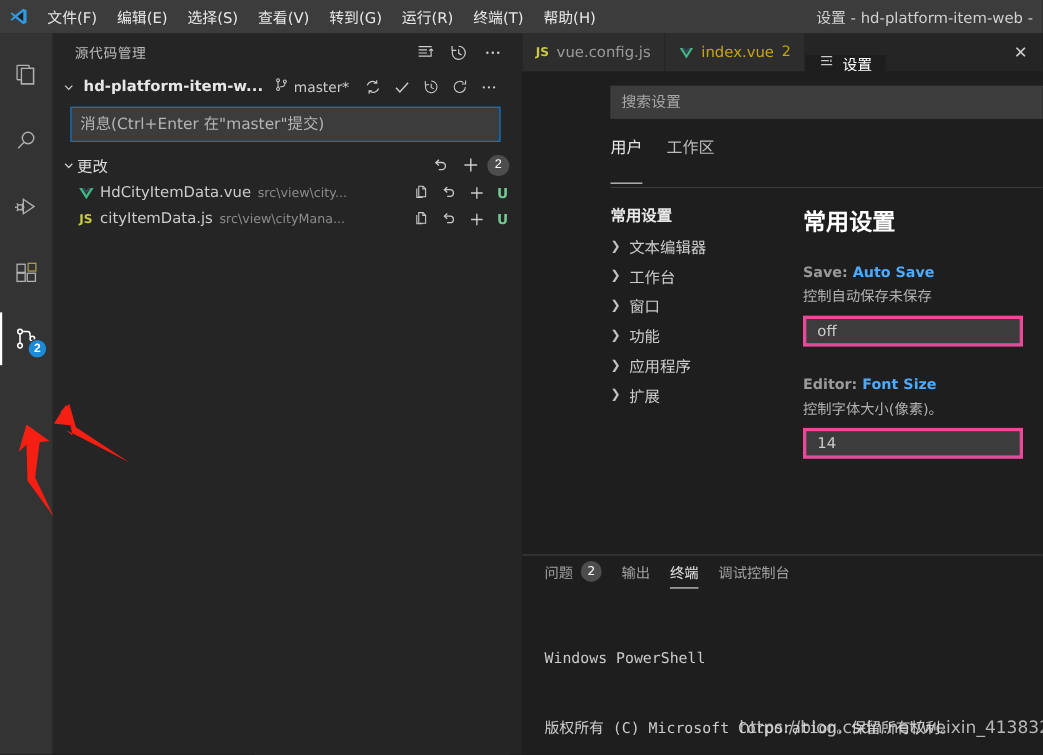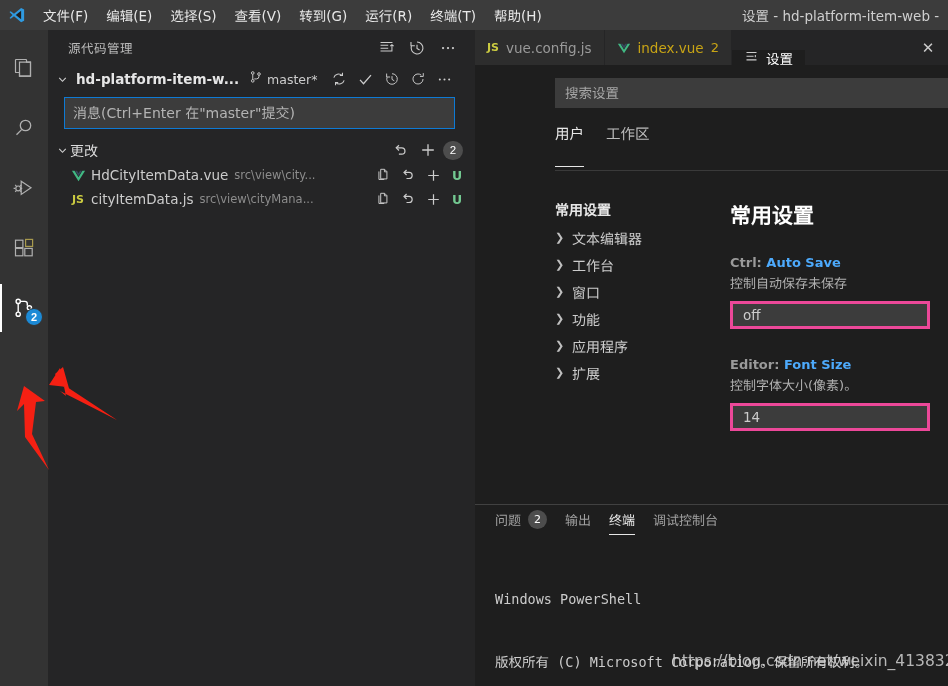--- a/index.html
+++ b/index.html
@@ -145,21 +145,21 @@
   .search-box::placeholder { color: #a6a6a6; opacity: 1; }
 
   .set-tabs { margin: 14px 0 0 80px; display: flex; align-items: flex-end; gap: 22px; position: relative;}
   .set-tab {
     font-size: 14.5px; color: #bbbbbb; padding-bottom: 23px; cursor: pointer;
     border-bottom: 1px solid transparent; font-family: "DejaVu Sans","Liberation Sans",sans-serif;
   }
   .set-tab.active { color: #e7e7e7; border-bottom: 1px solid #e7e7e7; }
   .set-divider { position: absolute; left: 80px; right: 0; top: 105px; height: 1px; background: #3a3a3a; }
 
-  .set-cols { display: flex; margin-top: 32px; }
+  .set-cols { display: flex; margin-top: 18px; }
   .set-toc { width: 248px; padding-left: 80px; }
   .toc-head {
     font-size: 14px; font-weight: bold; color: #e8e8e8; margin-bottom: 5px;
     font-family: "DejaVu Sans","Liberation Sans",sans-serif;
   }
   .toc-item {
     display: flex; align-items: center; gap: 7px; height: 27px; cursor: pointer;
     color: #cccccc; font-size: 14px; font-family: "DejaVu Sans","Liberation Sans",sans-serif;
   }
   .toc-chev { color: #c0c0c0; font-size: 11px; width: 10px; }
@@ -541,21 +541,21 @@
           <div class="toc-item">
             <span class="toc-chev">❯</span>
             <span>扩展</span>
           </div>
         </div>
 
         <div class="set-list">
           <div class="set-h1">常用设置</div>
 
           <div class="set-entry">
-            <div class="set-key"><span>Ctrl: </span><span class="k2">Auto Save</span></div>
+            <div class="set-key"><span>Save: </span><span class="k2">Auto Save</span></div>
             <div class="set-desc">控制自动保存未保存</div>
             <div class="set-control">off</div>
           </div>
 
           <div class="set-entry">
             <div class="set-key"><span>Editor: </span><span class="k2">Font Size</span></div>
             <div class="set-desc">控制字体大小(像素)。</div>
             <div class="set-control">14</div>
           </div>
         </div>

